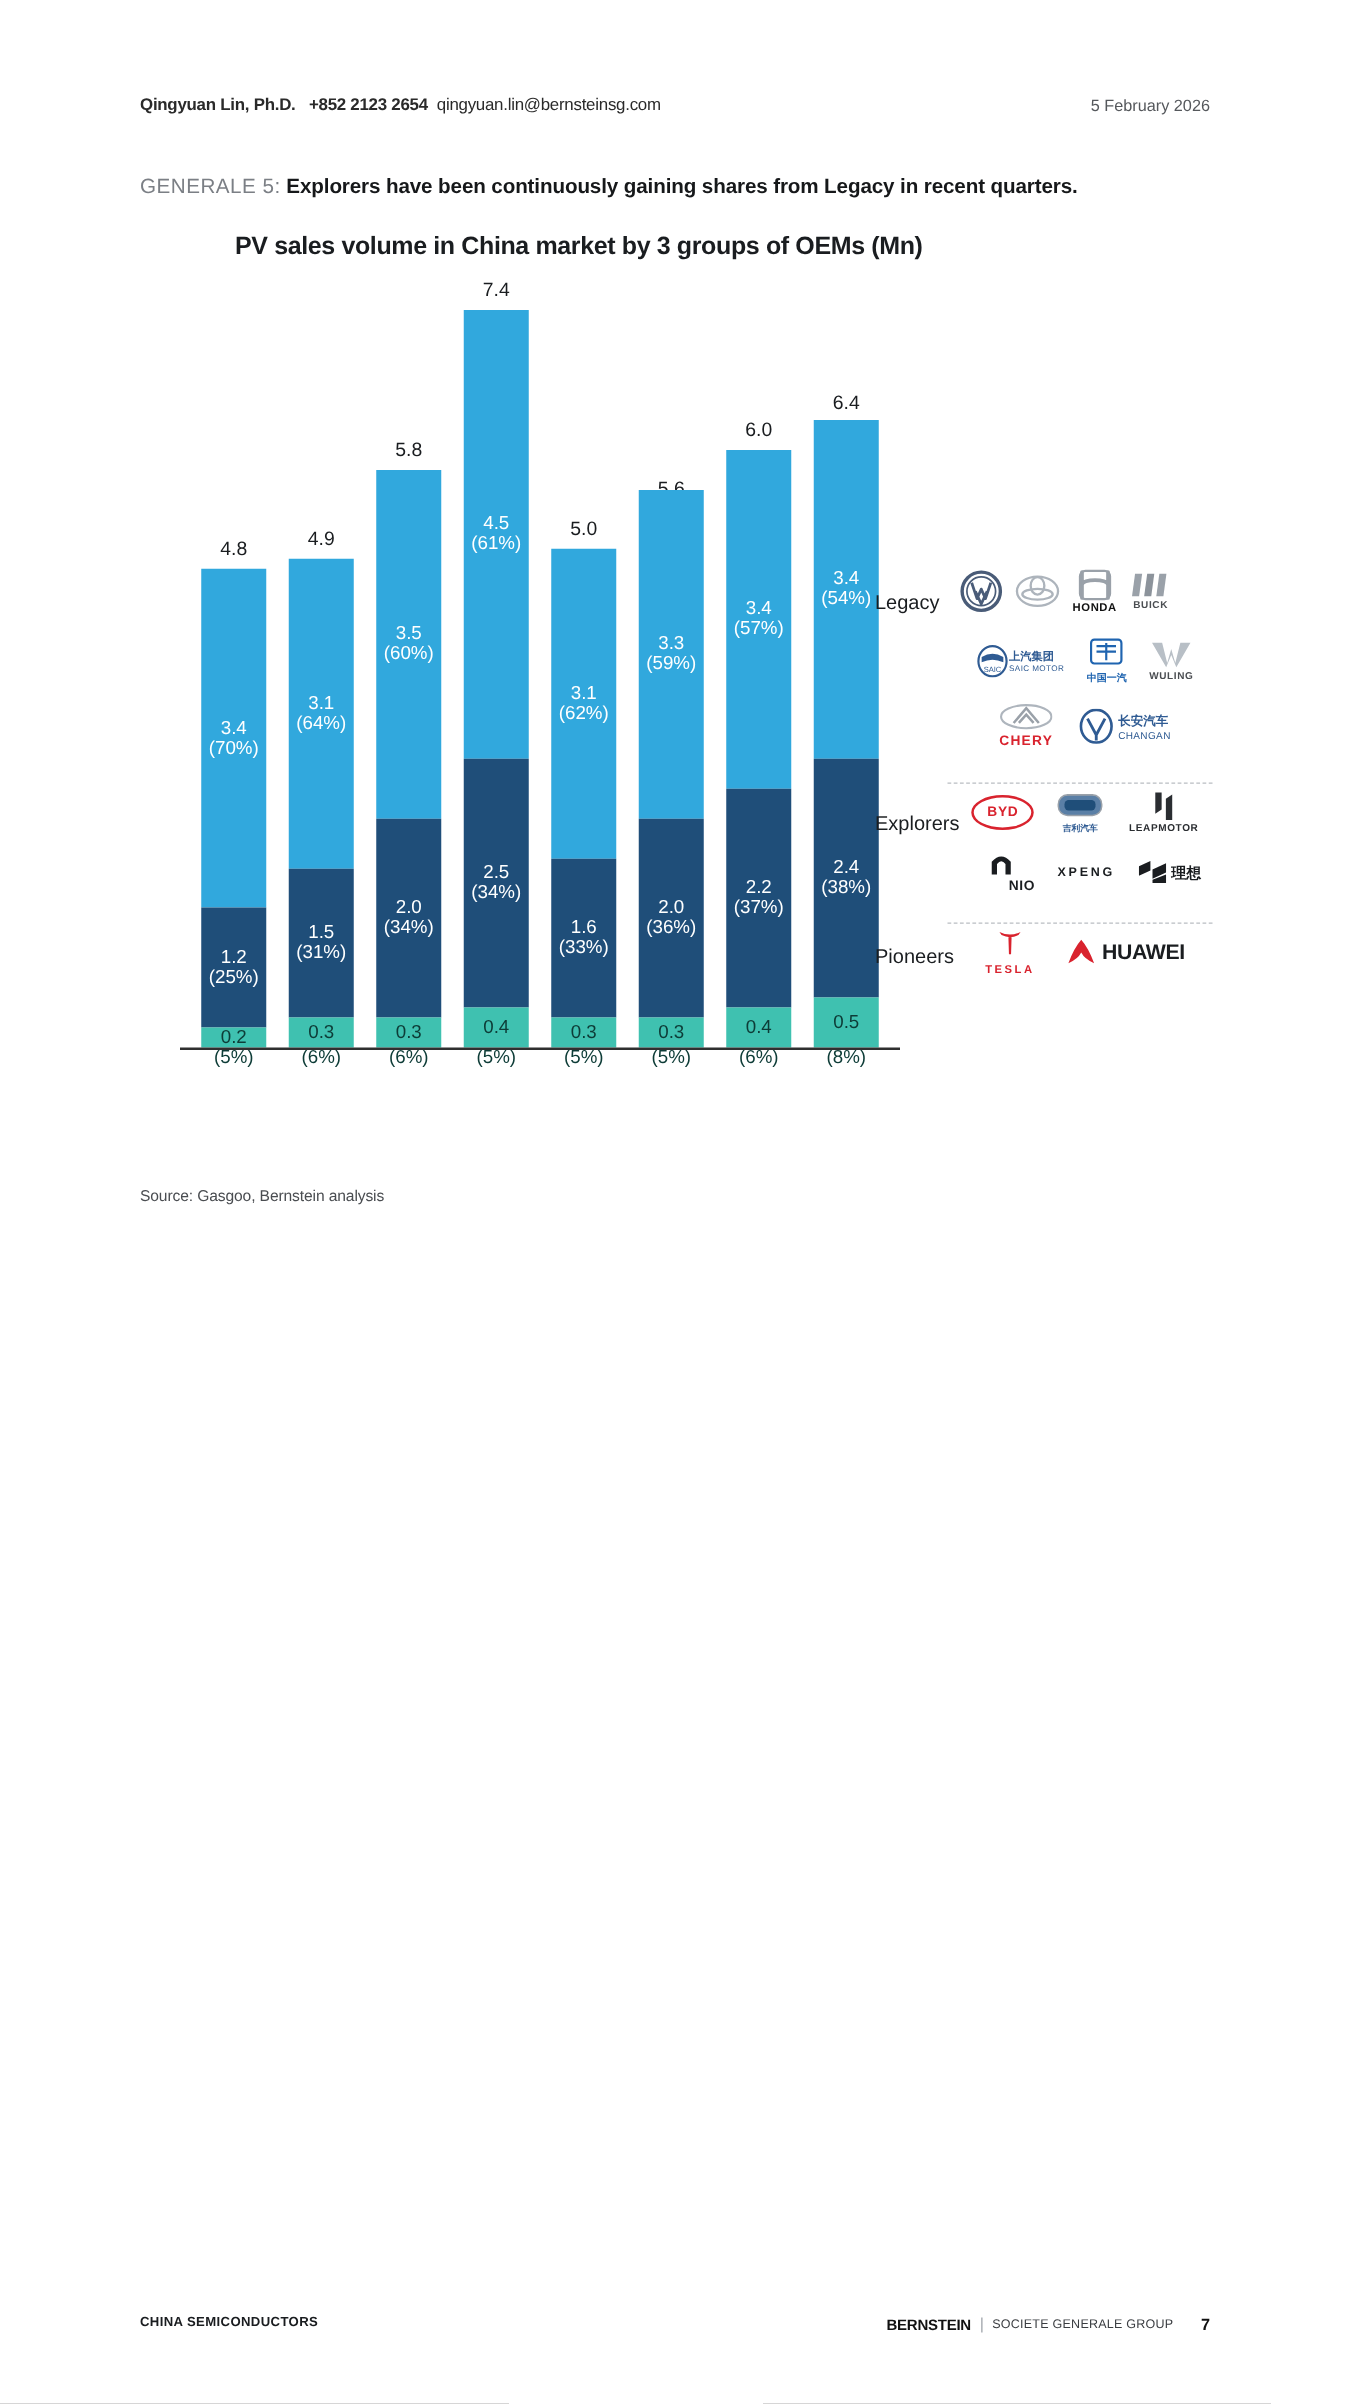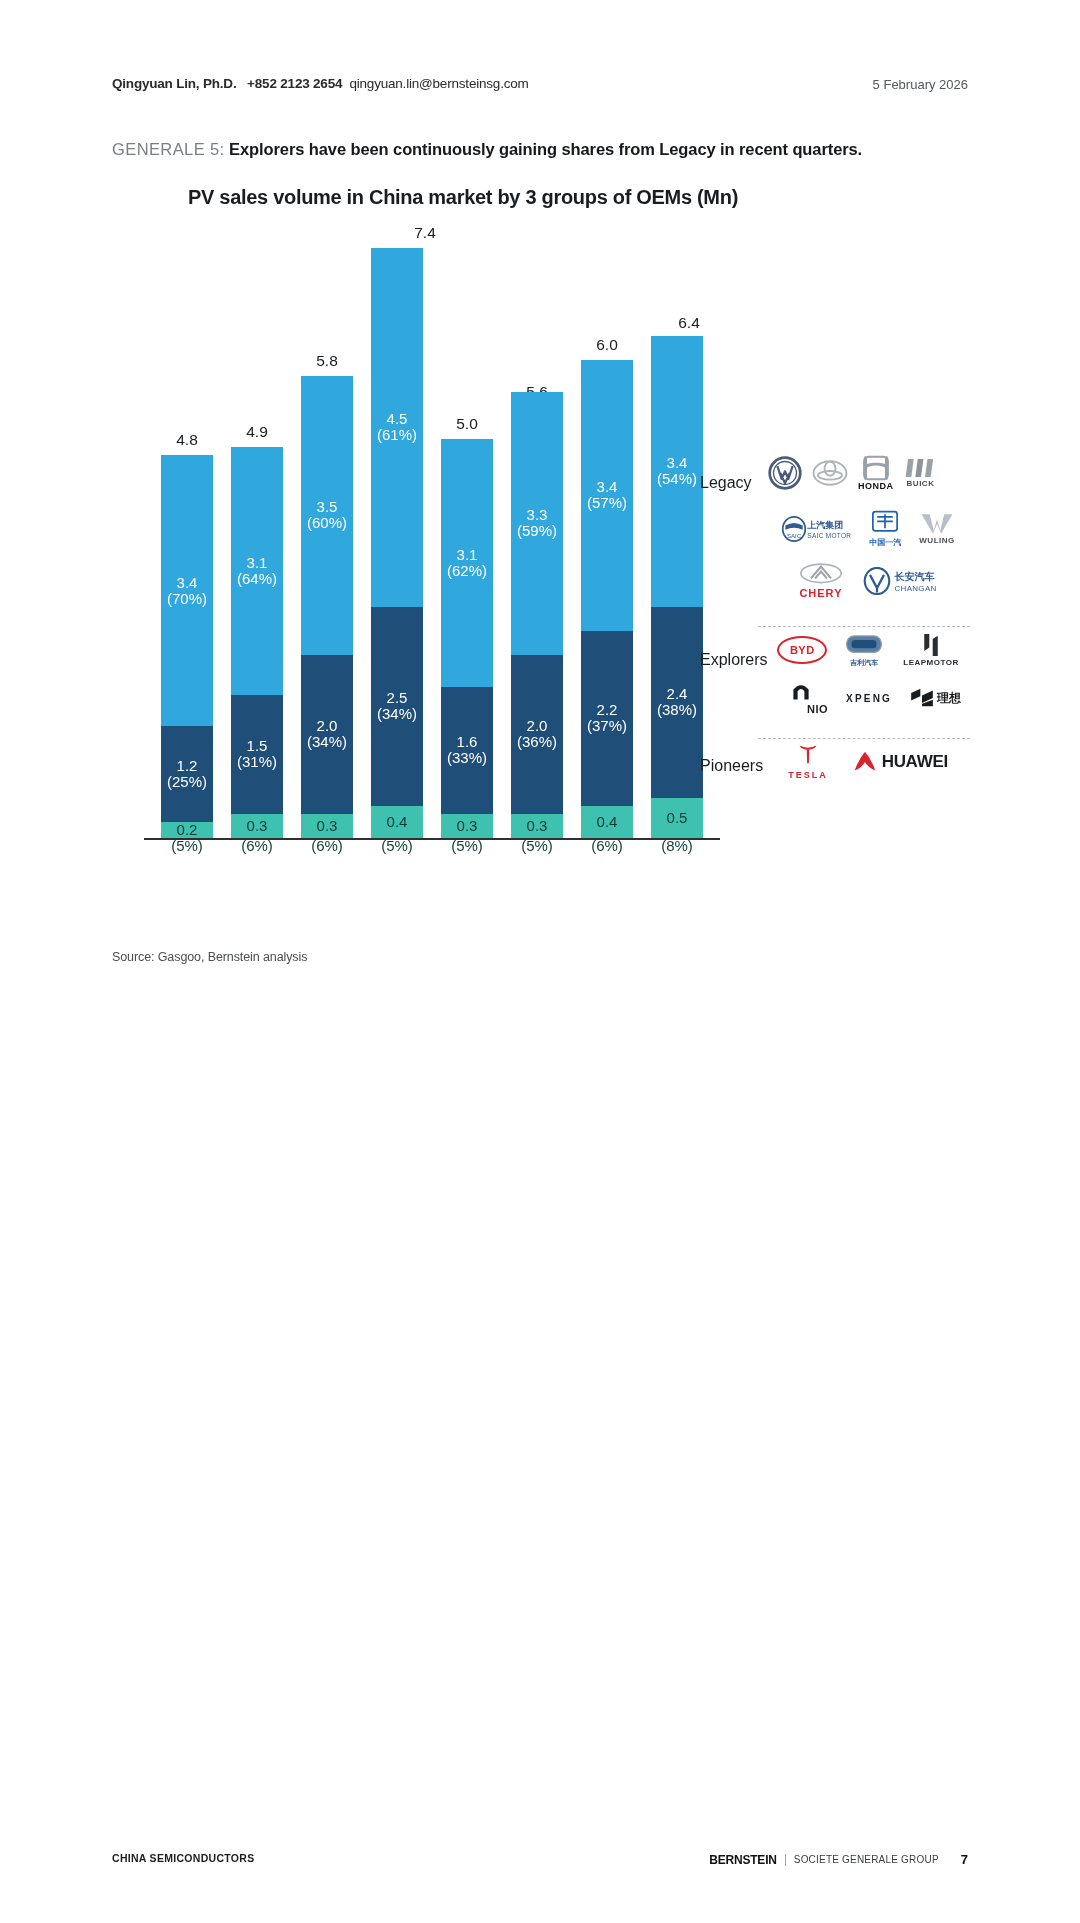--- a/index.html
+++ b/index.html
@@ -136,21 +136,21 @@
               <span>2.0</span>
               <span>(34%)</span>
             </div>
             <div class="seg pioneers" style="height: 23.9189px;">
               <span>0.3</span>
               <span class="pct">(6%)</span>
             </div>
           </div>
         </div>
         <div class="bar-col">
-          <div class="total" style="bottom: 596px; margin-left: 28px;">7.4</div>
+          <div class="total" style="bottom: 596px;">7.4</div>
           <div class="bar">
             <div class="seg legacy" style="height: 358.784px;">
               <span>4.5</span>
               <span>(61%)</span>
             </div>
             <div class="seg explorers" style="height: 199.324px;">
               <span>2.5</span>
               <span>(34%)</span>
             </div>
             <div class="seg pioneers" style="height: 31.8919px;">
@@ -204,21 +204,21 @@
               <span>2.2</span>
               <span>(37%)</span>
             </div>
             <div class="seg pioneers" style="height: 31.8919px;">
               <span>0.4</span>
               <span class="pct">(6%)</span>
             </div>
           </div>
         </div>
         <div class="bar-col">
-          <div class="total" style="bottom: 506px; margin-left: 12px;">6.4</div>
+          <div class="total" style="bottom: 506px;">6.4</div>
           <div class="bar">
             <div class="seg legacy" style="height: 271.081px;">
               <span>3.4</span>
               <span>(54%)</span>
             </div>
             <div class="seg explorers" style="height: 191.351px;">
               <span>2.4</span>
               <span>(38%)</span>
             </div>
             <div class="seg pioneers" style="height: 39.8649px;">

